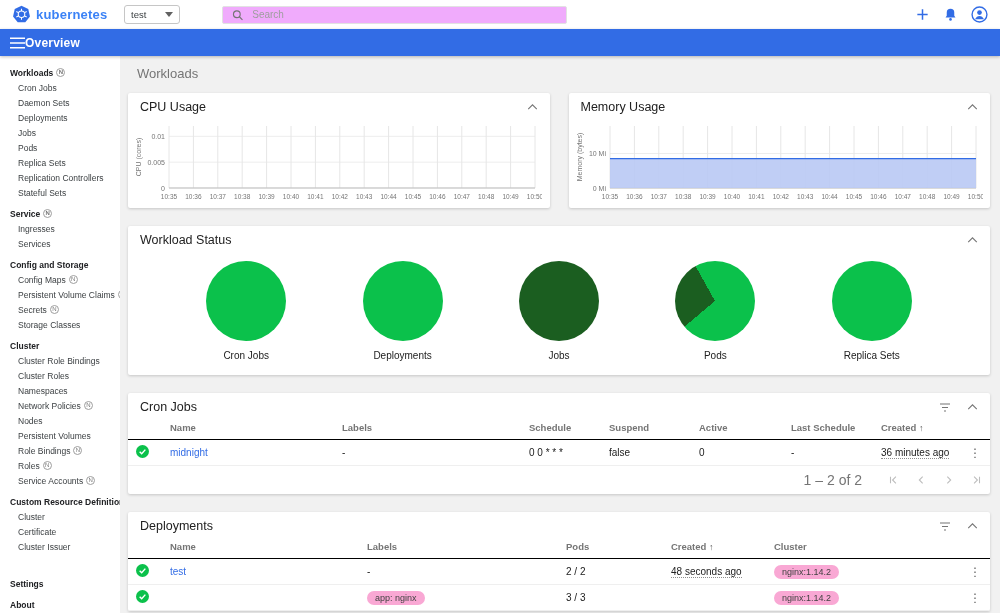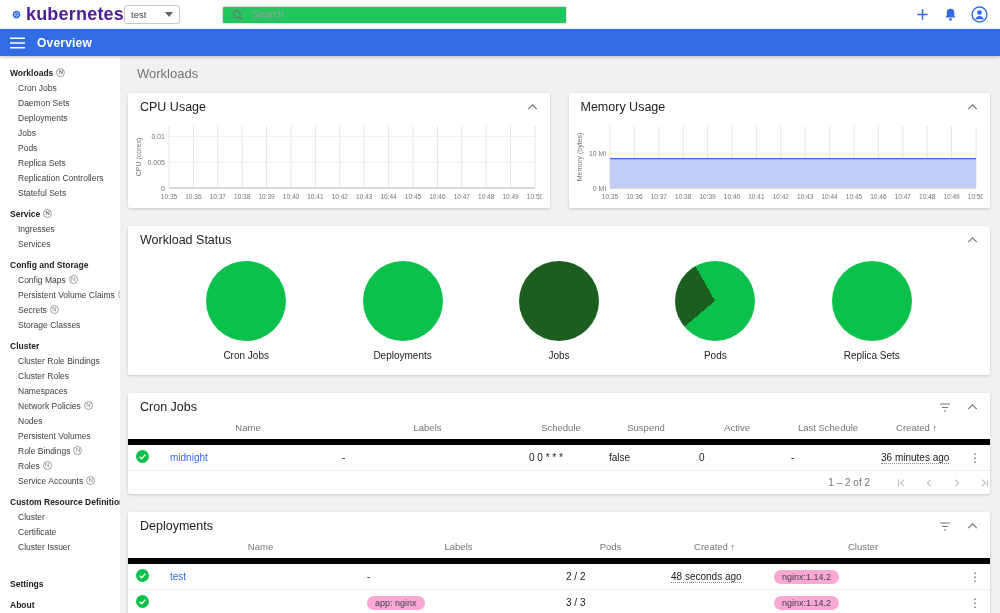--- a/index.html
+++ b/index.html
@@ -3,30 +3,30 @@
 <meta charset="utf-8">
 <style>
   *{box-sizing:border-box;margin:0;padding:0}
   html,body{width:1000px;height:613px;overflow:hidden}
   body{font-family:"Liberation Sans",sans-serif;background:#f1f1f1;-webkit-font-smoothing:antialiased}
   .app{width:1000px;height:613px;display:flex;flex-direction:column;overflow:hidden;background:#f1f1f1}
 
   
   .topbar{flex:0 0 29px;height:29px;background:#fff;display:flex;align-items:center;padding:0 12px}
   .brand{display:flex;align-items:center;gap:5px;width:112px;cursor:pointer}
-  .brand-text{color:#4c1d95;font-size:18px;font-weight:bold;letter-spacing:.2px}
+  .brand-text{color:#3b82f6;font-size:13px;font-weight:bold;letter-spacing:.2px}
   .ns-select{width:56px;height:19px;border:1px solid #c6c6c6;border-radius:3px;display:flex;align-items:center;justify-content:space-between;padding:0 6px;font-size:9.5px;color:#3c4043;cursor:pointer;background:#fff}
-  .searchbar{margin-left:42px;width:345px;height:18px;background:#22c55e;border:1px solid #e2e2e2;border-radius:2px;display:flex;align-items:center;padding:0 9px;gap:9px}
+  .searchbar{margin-left:42px;width:345px;height:18px;background:#f0abfc;border:1px solid #e2e2e2;border-radius:2px;display:flex;align-items:center;padding:0 9px;gap:9px}
   .search-input{border:none;background:transparent;outline:none;font-size:10px;color:#424242;width:100%;font-family:"Liberation Sans",sans-serif}
   .search-input::placeholder{color:#9e9e9e}
   .top-actions{margin-left:auto;display:flex;align-items:center;gap:13px}
   .top-actions .abtn{cursor:pointer;display:flex;align-items:center}
 
   
-  .bluebar{flex:0 0 27px;height:27px;background:#326ce5;display:flex;align-items:center;padding:0 10px;gap:12px;box-shadow:0 1px 3px rgba(0,0,0,.25);z-index:2}
+  .bluebar{flex:0 0 27px;height:27px;background:#326ce5;display:flex;align-items:center;padding:0 10px;box-shadow:0 1px 3px rgba(0,0,0,.25);z-index:2}
   .bluebar-title{color:#fff;font-size:12px;font-weight:bold;letter-spacing:.2px}
   .menu-btn{cursor:pointer;display:flex;align-items:center}
 
   
   .bodyrow{flex:1;display:flex;min-height:0}
   .sidebar{flex:0 0 120px;width:120px;background:#fff;padding-top:8px;overflow:hidden}
   .side-header{font-size:8.5px;line-height:10px;font-weight:bold;color:#202124;padding:4px 8px 3px 10px;margin-top:4px;display:flex;align-items:flex-start;gap:3px;cursor:pointer;white-space:nowrap}
   .side-header:first-child{margin-top:0}
   .side-item{font-size:8.5px;line-height:10px;color:#3c4043;padding:2px 6px 3px 18px;display:flex;align-items:flex-start;gap:3px;cursor:pointer;white-space:nowrap}
   .n-badge{flex:0 0 auto;width:9px;height:9px;border:1px solid #9e9e9e;border-radius:50%;font-size:6px;line-height:7px;color:#757575;display:inline-flex;align-items:center;justify-content:center;margin-top:0}
@@ -46,21 +46,21 @@
   .chart{height:88px;margin-left:4px}
 
   .status-card{margin-bottom:18px}
   .pies{display:flex;justify-content:space-around;align-items:flex-start;padding:12px 40px 14px 40px}
   .pie-wrap{display:flex;flex-direction:column;align-items:center;gap:9px}
   .pie{width:80px;height:80px;border-radius:50%}
   .pie-label{font-size:10px;color:#212121}
 
   .table-card{margin-bottom:18px;overflow:hidden}
   table{width:100%;border-collapse:collapse;table-layout:fixed}
-  th{font-size:9.5px;color:#757575;font-weight:normal;text-align:center;padding:6px 8px;border-bottom:6px solid #000000;white-space:nowrap;overflow:hidden}
+  th{font-size:9.5px;color:#757575;font-weight:bold;text-align:left;padding:6px 8px;border-bottom:1px solid #000000;white-space:nowrap;overflow:hidden}
   td{font-size:10px;color:#212121;padding:5px 8px;border-bottom:1px solid #efefef;white-space:nowrap;overflow:hidden;vertical-align:middle}
   .sort-arrow{color:#616161;font-size:9px}
   a.link{color:#326ce5;text-decoration:none;cursor:pointer}
   .age{border-bottom:1px dotted #8d8d8d;cursor:default}
   .chip{background:#f9a8d4;border-radius:9px;padding:2px 8px;font-size:9px;color:#424242;display:inline-block}
   .kebab{color:#616161;font-size:12px;text-align:center;cursor:pointer}
   .status-ok{display:inline-flex;align-items:center}
 
   .cron-table th:nth-child(1){width:34px}
   .cron-table th:nth-child(2){width:172px}
@@ -70,21 +70,21 @@
   .cron-table th:nth-child(6){width:92px}
   .cron-table th:nth-child(7){width:90px}
   .cron-table th:nth-child(9){width:30px}
   .dep-table th:nth-child(1){width:34px}
   .dep-table th:nth-child(2){width:197px}
   .dep-table th:nth-child(3){width:199px}
   .dep-table th:nth-child(4){width:105px}
   .dep-table th:nth-child(5){width:103px}
   .dep-table th:nth-child(7){width:30px}
 
-  .pager{display:flex;justify-content:flex-end;align-items:center;gap:26px;padding:6px 0;font-size:10px;color:#757575}
+  .pager{display:flex;justify-content:flex-end;align-items:center;gap:26px;padding:6px 8px;font-size:14px;color:#757575}
   .pager-icons{display:flex;gap:18px}
   .picon{cursor:pointer;display:flex;align-items:center}
 </style>
 </head>
 <body>
 
 <div class="app">
 
   <header class="topbar">
     <div class="brand">

